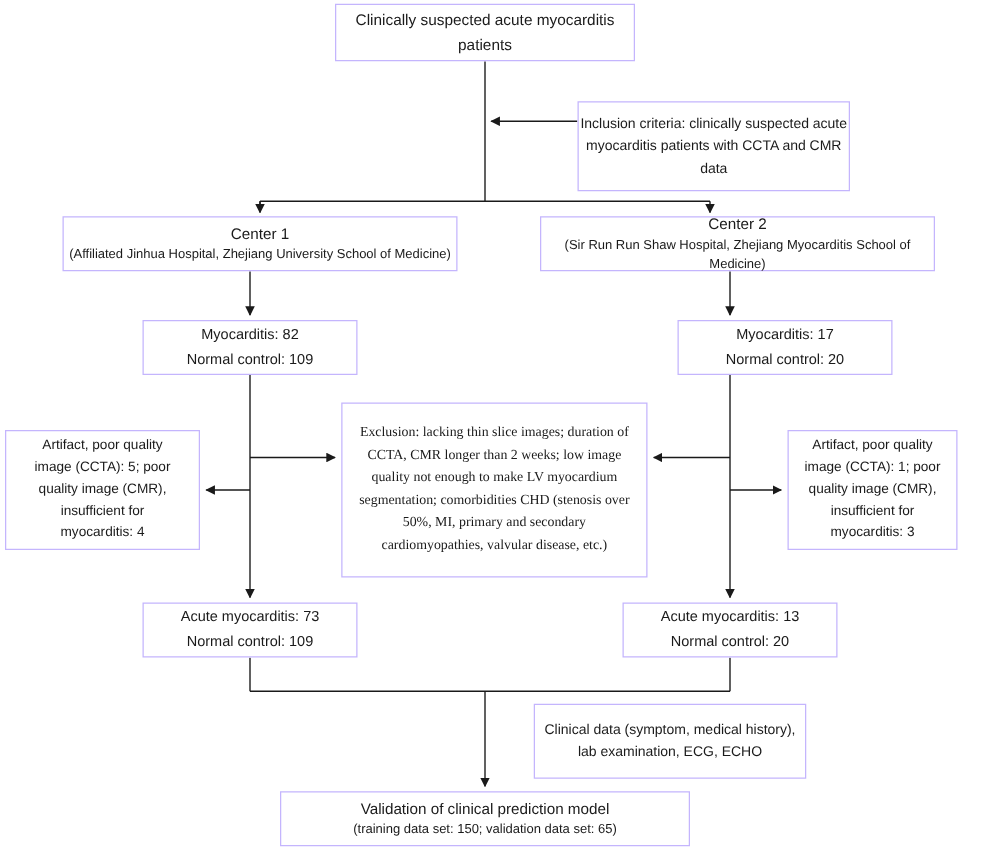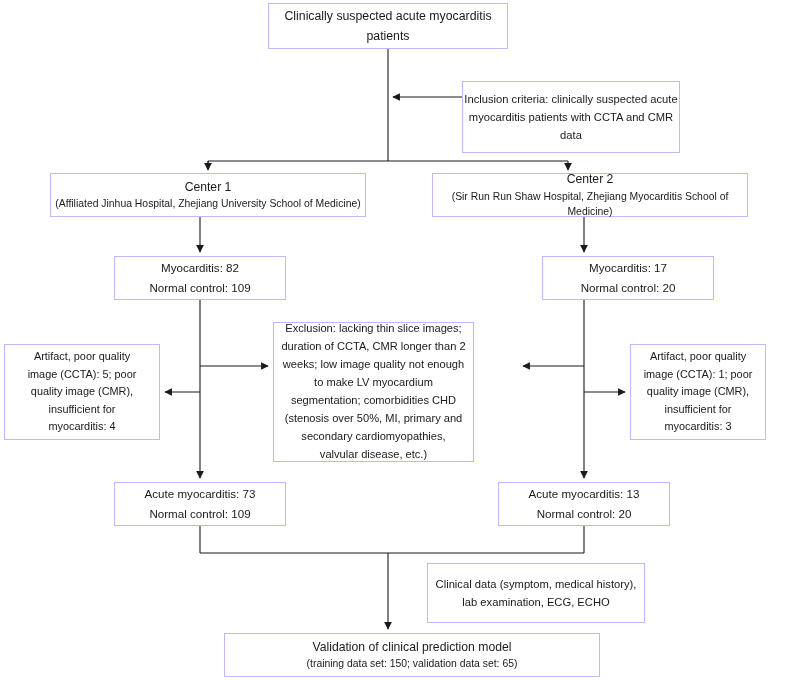--- a/index.html
+++ b/index.html
@@ -51,27 +51,27 @@
     line-height: 1.62;
   }
 
   
   #node-suspected   { left: 268px; top: 3px;   width: 240px; height: 46px;  font-size: 12.3px; line-height: 1.65; }
   #node-inclusion   { left: 462px; top: 81px;  width: 218px; height: 72px;  font-size: 11.2px; line-height: 1.62; }
   #node-center1     { left: 50px;  top: 173px; width: 316px; height: 44px; }
   #node-center2     { left: 432px; top: 173px; width: 316px; height: 44px; align-items: center; }
   #node-count1      { left: 114px; top: 256px; width: 172px; height: 44px;  font-size: 11.6px; line-height: 1.7; }
   #node-count2      { left: 498px; top: 256px; width: 172px; height: 44px;  font-size: 11.6px; line-height: 1.7; margin-left: 44px; }
-  #node-exclusion   { left: 273px; top: 322px; width: 201px; height: 140px; font-size: 11.1px; padding: 4px 7px; }
+  #node-exclusion   { left: 273px; top: 322px; width: 245px; height: 140px; font-size: 11.1px; padding: 4px 7px; font-family: Liberation Serif, serif; }
   #node-artifact-l  { left: 4px;   top: 344px; width: 156px; height: 96px;  font-size: 10.9px; padding: 0 20px; }
   #node-artifact-r  { left: 630px; top: 344px; width: 136px; height: 96px;  font-size: 10.9px; padding: 0 5px; }
   #node-acute1      { left: 114px; top: 482px; width: 172px; height: 44px;  font-size: 11.6px; line-height: 1.7; }
   #node-acute2      { left: 498px; top: 482px; width: 172px; height: 44px;  font-size: 11.6px; line-height: 1.7; text-align: right; }
   #node-clinical    { left: 427px; top: 563px; width: 218px; height: 60px;  font-size: 11.2px; line-height: 1.68; }
-  #node-validation  { left: 224px; top: 633px; width: 376px; height: 44px; }
+  #node-validation  { left: 224px; top: 633px; width: 328px; height: 44px; }
 
   .c1-title, .c2-title { font-size: 12.2px; line-height: 1.45; }
   .c1-sub,   .c2-sub   { font-size: 10.4px; line-height: 1.45; }
   .v-title { font-size: 12.2px; line-height: 1.45; }
   .v-sub   { font-size: 10.4px; line-height: 1.45; }
 </style>
 </head>
 <body>
 
 <div id="canvas">

